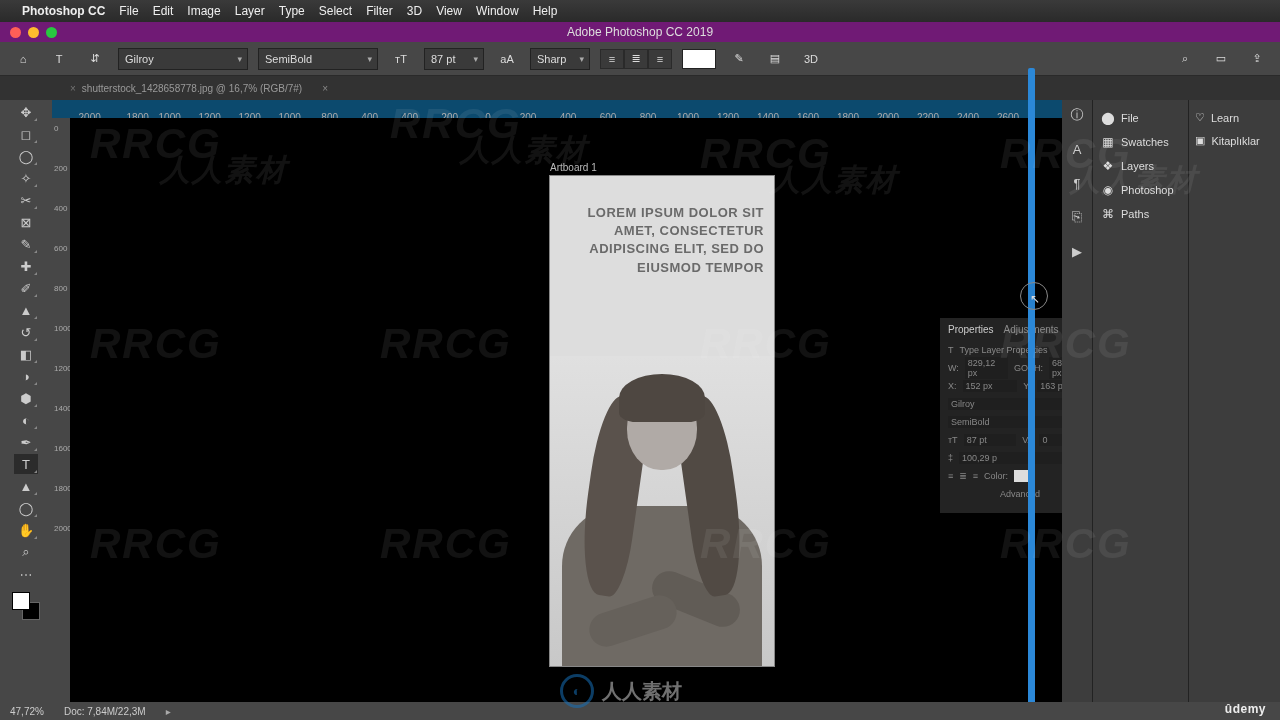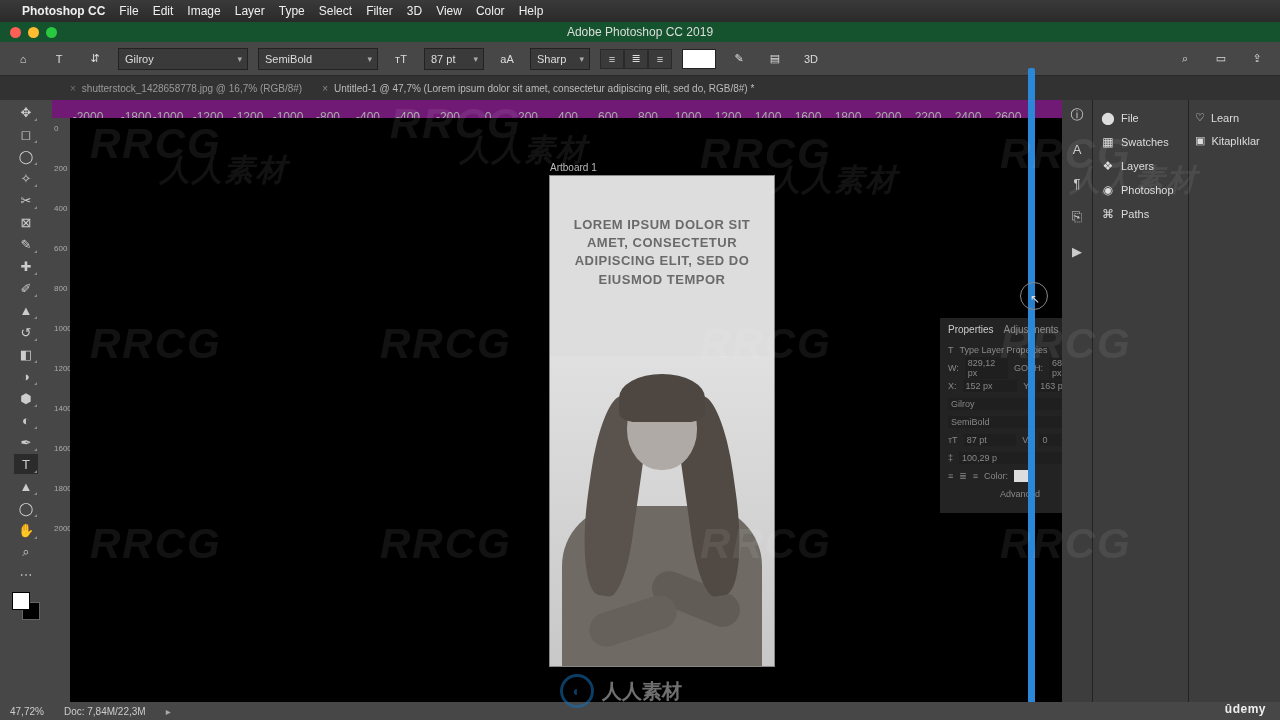--- a/index.html
+++ b/index.html
@@ -4,21 +4,21 @@
 <style>
 * { margin: 0; padding: 0; box-sizing: border-box; font-family: -apple-system, "Helvetica Neue", Arial, sans-serif; }
 body { width: 1280px; height: 720px; background: #323232; color: #ccc; overflow: hidden; font-size: 11px; position: relative; }
 
 
 .menubar { height: 22px; background: linear-gradient(#3a3a3a,#2a2a2a); display: flex; align-items: center; padding: 0 8px; gap: 14px; color: #eee; font-size: 12px; }
 .menubar .apple { font-size: 14px; }
 .menubar .bold { font-weight: 600; }
 
 
-.winbar { height: 20px; background: #14532d; display: flex; align-items: center; position: relative; }
+.winbar { height: 20px; background: #701a75; display: flex; align-items: center; position: relative; }
 .traffic { display: flex; gap: 7px; padding-left: 10px; }
 .dot { width: 11px; height: 11px; border-radius: 50%; }
 .dot.r { background:#ff5f57; } .dot.y { background:#febc2e; } .dot.g { background:#28c840; }
 .wintitle { position:absolute; left:50%; transform:translateX(-50%); color:#ddd; font-size:12px; }
 
 
 .optbar { height: 34px; background: #474747; border-bottom:1px solid #2a2a2a; display:flex; align-items:center; padding:0 10px; gap:10px; }
 .optbar .iconbtn { width:26px; height:26px; display:flex; align-items:center; justify-content:center; color:#ddd; border:1px solid transparent; }
 .optbar .sel { background:#3a3a3a; border:1px solid #222; height:22px; padding:0 20px 0 6px; color:#ddd; font-size:11px; display:flex; align-items:center; position:relative; }
 .optbar .sel::after { content:"▾"; position:absolute; right:5px; font-size:9px; color:#aaa; }
@@ -43,29 +43,29 @@
 .tools { width:52px; background:#474747; display:flex; flex-direction:column; align-items:center; padding-top:2px; gap:2px; }
 .tools .tool { width:24px; height:20px; display:flex; align-items:center; justify-content:center; color:#ccc; font-size:13px; position:relative; }
 .tools .tool.active { background:#2b2b2b; }
 .tools .tool .tri { position:absolute; right:1px; bottom:1px; width:0;height:0;border-left:3px solid transparent;border-bottom:3px solid #888; }
 .tools .swatches { margin-top:6px; position:relative; width:28px; height:28px; }
 .tools .swatches .fg { position:absolute; width:18px; height:18px; background:#fff; border:1px solid #000; top:0; left:0; }
 .tools .swatches .bg { position:absolute; width:18px; height:18px; background:#000; border:1px solid #666; bottom:0; right:0; }
 
 
 .canvaswrap { flex:1; background:#2b2b2b; position:relative; overflow:hidden; display:flex; flex-direction:column; }
-.ruler-h { height:34px; background:#701a75; display:flex; align-items:center; font-size:12px; color:#aaa; position:relative; }
+.ruler-h { height:34px; background:#0c4a6e; display:flex; align-items:center; font-size:10px; color:#aaa; position:relative; }
 .ruler-h span { position:absolute; transform:translateX(-50%); }
 .ruler-v { width:18px; background:#474747; position:absolute; left:0; top:18px; bottom:0; }
 .ruler-v span { position:absolute; font-size:8px; color:#aaa; left:2px; transform:translateY(-50%); }
 .stage { position:absolute; left:18px; top:18px; right:0; bottom:0; background:#000000; display:flex; align-items:flex-start; justify-content:center; }
 
 .artlabel { position:absolute; top:44px; left:480px; font-size:10px; color:#bbb; }
 .artboard { position:absolute; top:58px; left:480px; width:224px; height:490px; background:#ddd; box-shadow:0 0 0 1px #888; overflow:hidden; }
-.artboard .txt { padding:40px 10px 0; text-align:center; font-size:13px; line-height:1.4; color:#6a6a6a; font-weight:600; letter-spacing:.5px; }
+.artboard .txt { padding:28px 10px 0; text-align:right; font-size:13px; line-height:1.4; color:#6a6a6a; font-weight:600; letter-spacing:.5px; }
 .artboard .photo { position:absolute; bottom:0; left:0; right:0; height:310px; }
 .photo .bg { position:absolute; inset:0; background:linear-gradient(#e0e0e0,#c8c8c8); }
 .photo .head { position:absolute; left:50%; top:30px; transform:translateX(-50%); width:70px; height:84px; background:#b0aaa6; border-radius:50% 50% 48% 48%; }
 .photo .hairL { position:absolute; left:38px; top:40px; width:50px; height:200px; background:#5a524c; border-radius:40% 0 30% 50%; transform:rotate(8deg); }
 .photo .hairR { position:absolute; right:38px; top:40px; width:50px; height:200px; background:#514a44; border-radius:0 40% 50% 30%; transform:rotate(-8deg); }
 .photo .hairTop { position:absolute; left:50%; top:18px; transform:translateX(-50%); width:86px; height:48px; background:#4e4741; border-radius:50% 50% 20% 20%; }
 .photo .body { position:absolute; bottom:0; left:50%; transform:translateX(-50%); width:200px; height:160px; background:#6f6a64; border-radius:60px 60px 0 0; }
 .photo .armL { position:absolute; bottom:28px; left:38px; width:90px; height:34px; background:#66615b; border-radius:20px; transform:rotate(-18deg); }
 .photo .armR { position:absolute; bottom:50px; right:32px; width:92px; height:34px; background:#615c56; border-radius:20px; transform:rotate(22deg); }
 
@@ -111,21 +111,21 @@
   <span class="bold">Photoshop CC</span>
   <span>File</span>
   <span>Edit</span>
   <span>Image</span>
   <span>Layer</span>
   <span>Type</span>
   <span>Select</span>
   <span>Filter</span>
   <span>3D</span>
   <span>View</span>
-  <span>Color</span>
+  <span>Window</span>
   <span>Help</span>
 </div>
 
 <div class="winbar">
   <div class="traffic">
     <div class="dot r"></div>
     <div class="dot y"></div>
     <div class="dot g"></div>
   </div>
   <div class="wintitle">Adobe Photoshop CC 2019</div>
@@ -152,25 +152,24 @@
   <div class="iconbtn">3D</div>
   <div class="spacer"></div>
   <div class="iconbtn">⌕</div>
   <div class="iconbtn">▭</div>
   <div class="iconbtn">⇪</div>
 </div>
 
 <div class="tabs">
   <div class="tab inactive">
     <span class="x">×</span>
-    <span>shutterstock_1428658778.jpg @ 16,7% (RGB/8#)</span>
+    <span>shutterstock_1428658778.jpg @ 16,7% (RGB/7#)</span>
   </div>
   <div class="tab">
     <span class="x">×</span>
-    <span>Untitled-1 @ 47,7% (Lorem ipsum dolor sit amet, consectetur adipiscing elit, sed do, RGB/8#) *</span>
   </div>
 </div>
 
 <div class="workrow">
 
   <div class="tools">
     <div class="tool">✥<span class="tri"></span></div>
     <div class="tool">◻<span class="tri"></span></div>
     <div class="tool">◯<span class="tri"></span></div>
     <div class="tool">✧<span class="tri"></span></div>

